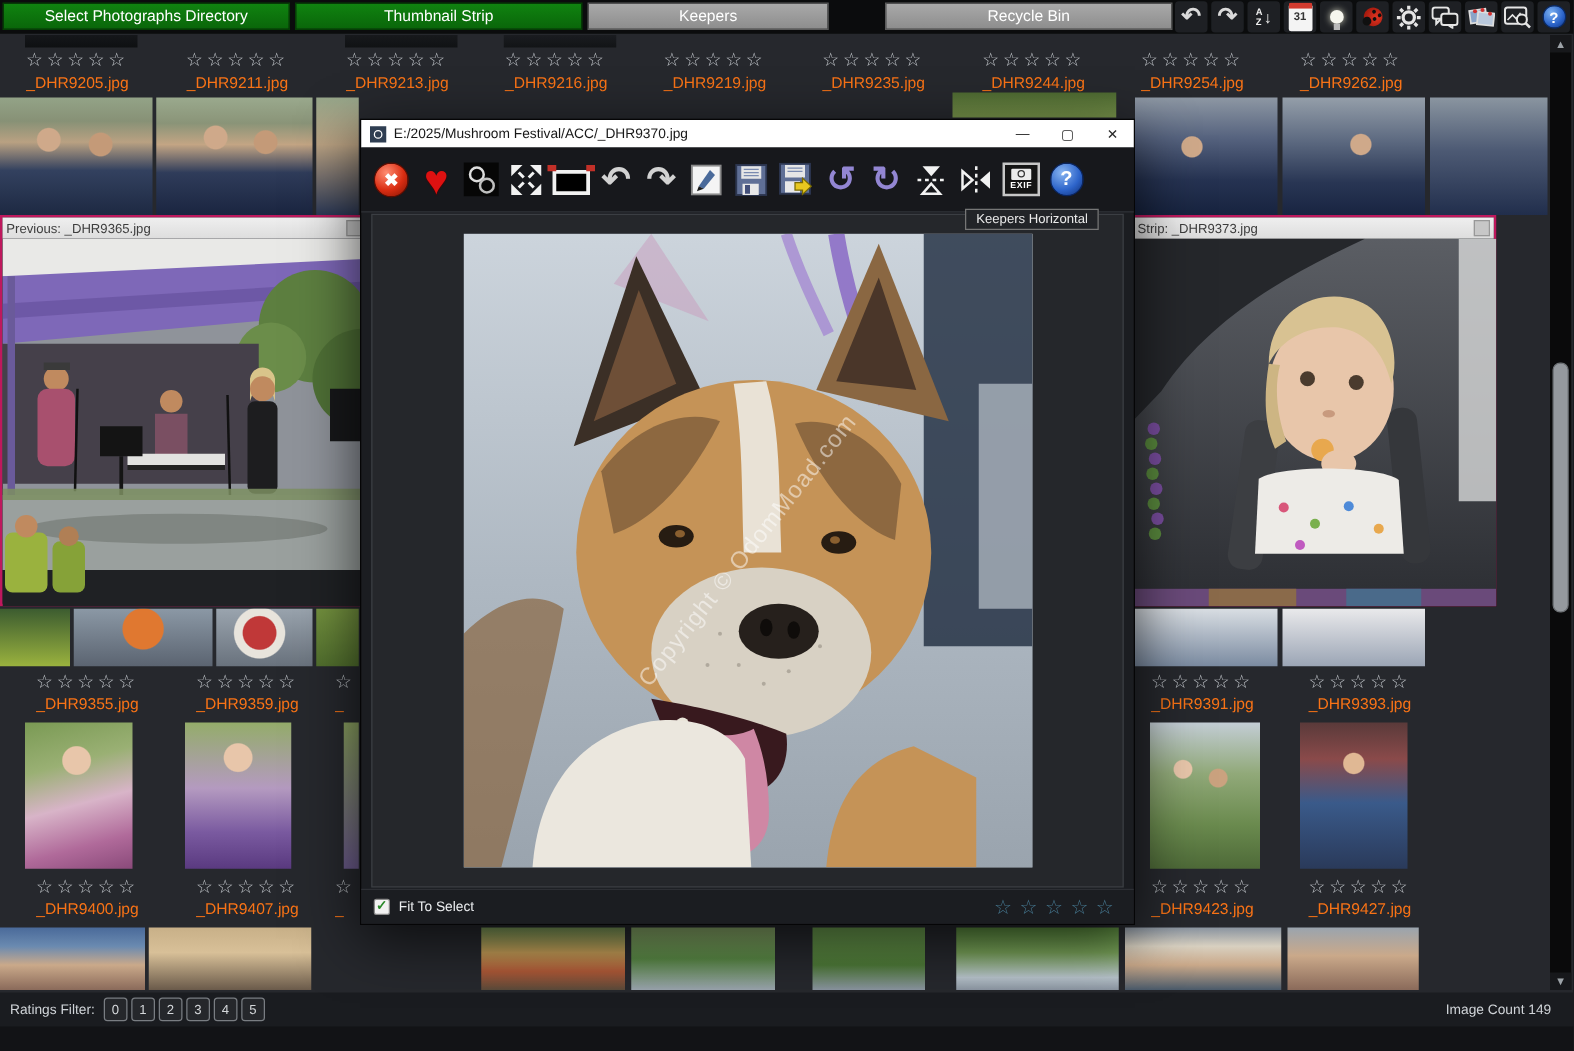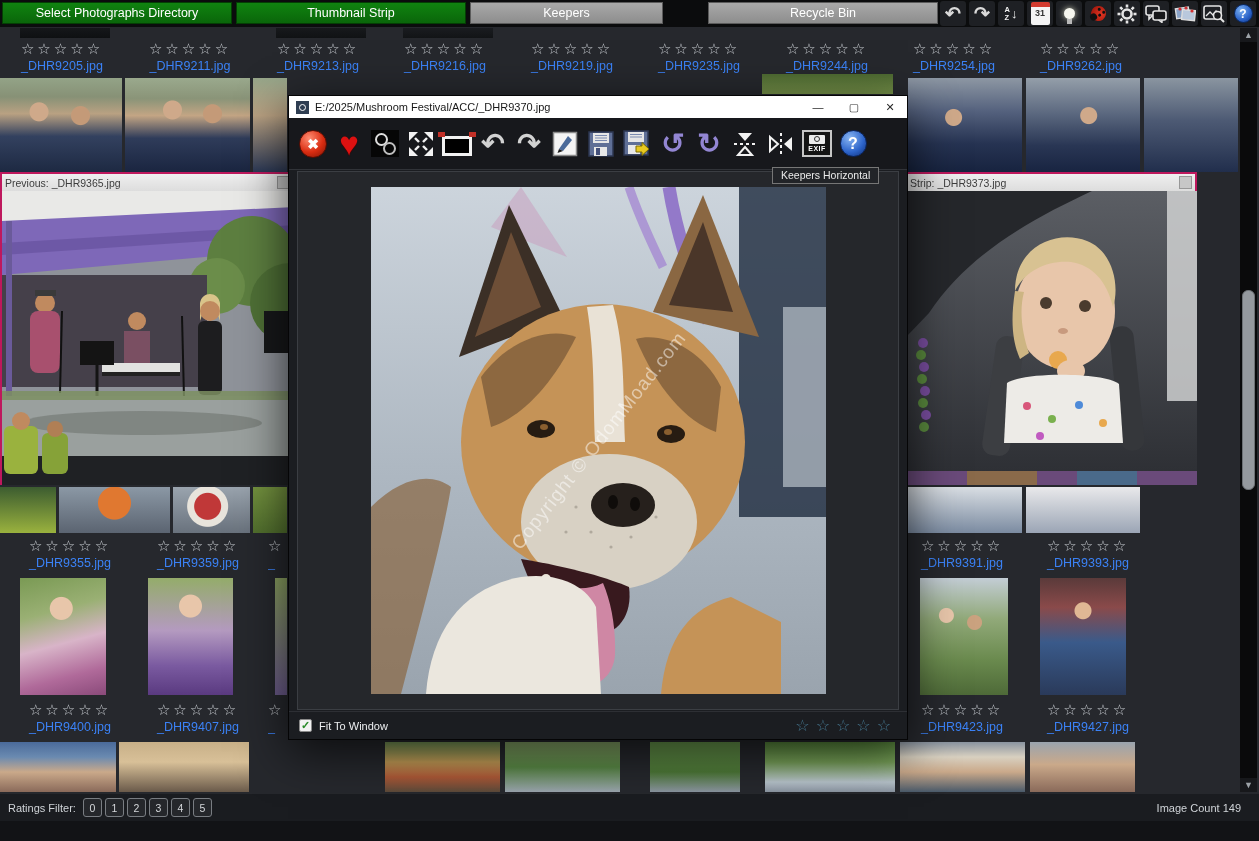--- a/index.html
+++ b/index.html
@@ -22,21 +22,21 @@
   .bulb::after{content:"";position:absolute;left:3px;bottom:-5px;width:5px;height:5px;background:#b9b9b9;}
   .bug{width:15px;height:15px;border-radius:50%;background:radial-gradient(circle at 62% 62%,#e23522,#8c0f06);position:relative;transform:rotate(-35deg);}
   .bug::before{content:"";position:absolute;left:-2px;top:4px;width:7px;height:7px;background:#101010;border-radius:50%;}
   .bug::after{content:"";position:absolute;right:3px;top:3px;width:3px;height:3px;background:#101010;border-radius:50%;
               box-shadow:2px 5px 0 #101010,-3px 5px 0 #101010;}
   .hmini{width:19px;height:19px;border-radius:50%;background:radial-gradient(circle at 35% 30%,#7cb2f2,#2a62c8 60%,#0f327c);
          color:#fff;font-size:12px;font-weight:bold;display:flex;align-items:center;justify-content:center;border:1px solid #0a2a66;box-sizing:border-box;}
   
   .cell{position:absolute;text-align:center;z-index:1;}
   .stars{font-size:15px;letter-spacing:3px;color:#c3c7cc;line-height:19px;white-space:nowrap;}
-  .fname{font-size:12.5px;color:#3b82f6;line-height:16px;white-space:nowrap;}
+  .fname{font-size:12.5px;color:#f97316;line-height:16px;white-space:nowrap;}
   .ph{position:absolute;z-index:1;}
   .sliver{position:absolute;z-index:1;}
   
   .panel{position:absolute;background:#1f2124;border:2px solid #be185d;box-sizing:border-box;z-index:2;}
   .ptitle{height:17px;background:linear-gradient(#efefef,#dddddd);display:flex;align-items:center;justify-content:space-between;
           padding:0 3px;font-size:10.5px;color:#3d3d3d;}
   .pbtn{width:13px;height:13px;background:#c7c7c7;border:1px solid #989898;box-sizing:border-box;}
   .pbody{position:relative;width:100%;}
   
   .dialog{position:absolute;left:288px;top:95px;width:620px;height:645px;background:#1b1d21;border:1px solid #050506;
@@ -560,21 +560,21 @@
           <path d="M55,507 C60,440 95,400 150,390 C190,385 215,400 225,420 L230,507 Z" fill="#ebe7de"></path>
           <path d="M290,507 C295,450 320,420 360,410 L410,435 L410,507 Z" fill="#c59357"></path>
           <path d="M0,320 C30,290 60,285 80,300 C70,360 50,430 30,507 L0,507 Z" fill="#8a6742" opacity="0.7"></path>
         </svg>
         <div class="wm">Copyright © OdomMoad.com</div>
       </div>
     </div>
 
     <div class="dfoot">
       <span class="chk">✓</span>
-      <span class="fitlbl">Fit To Window</span>
+      <span class="fitlbl">Fit To Select</span>
       <span class="dstars">☆☆☆☆☆</span>
     </div>
   </div>
 
   <div class="tooltip">Keepers Horizontal</div>
 
   <div class="scroll">
     <div class="sarrow" style="top:0;">▲</div>
     <div class="sthumb"></div>
     <div class="sarrow" style="bottom:0;">▼</div>

